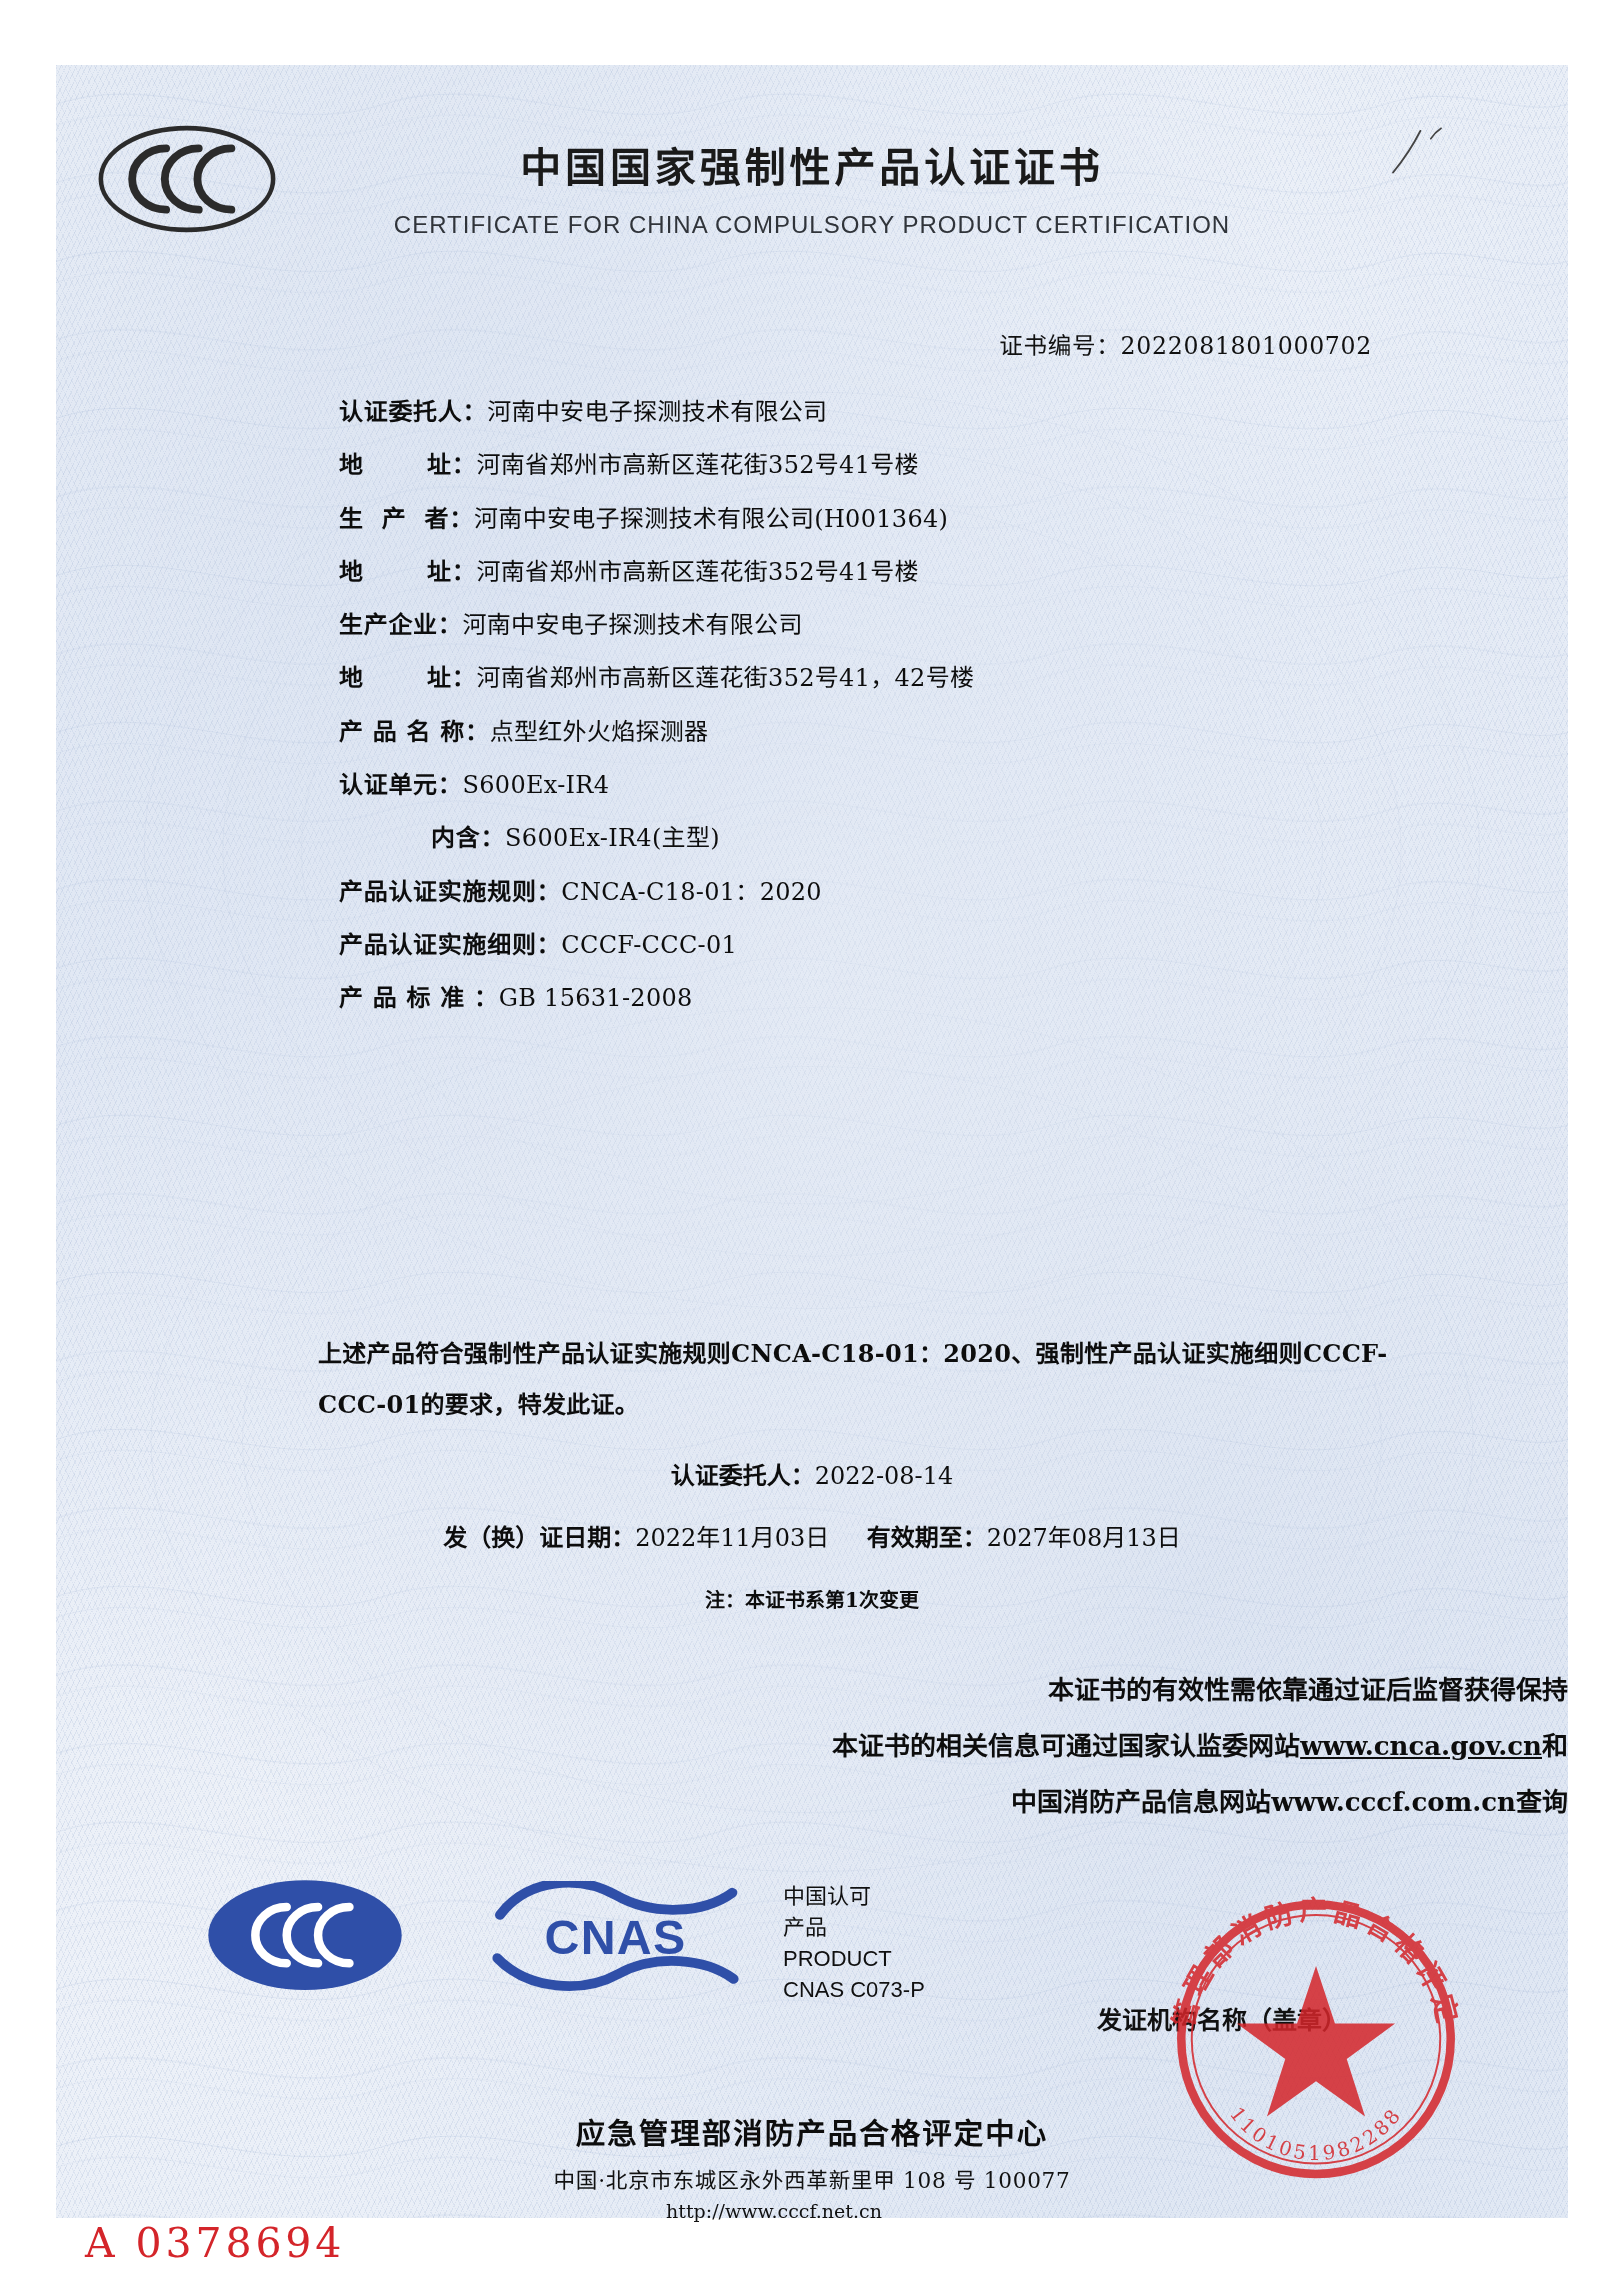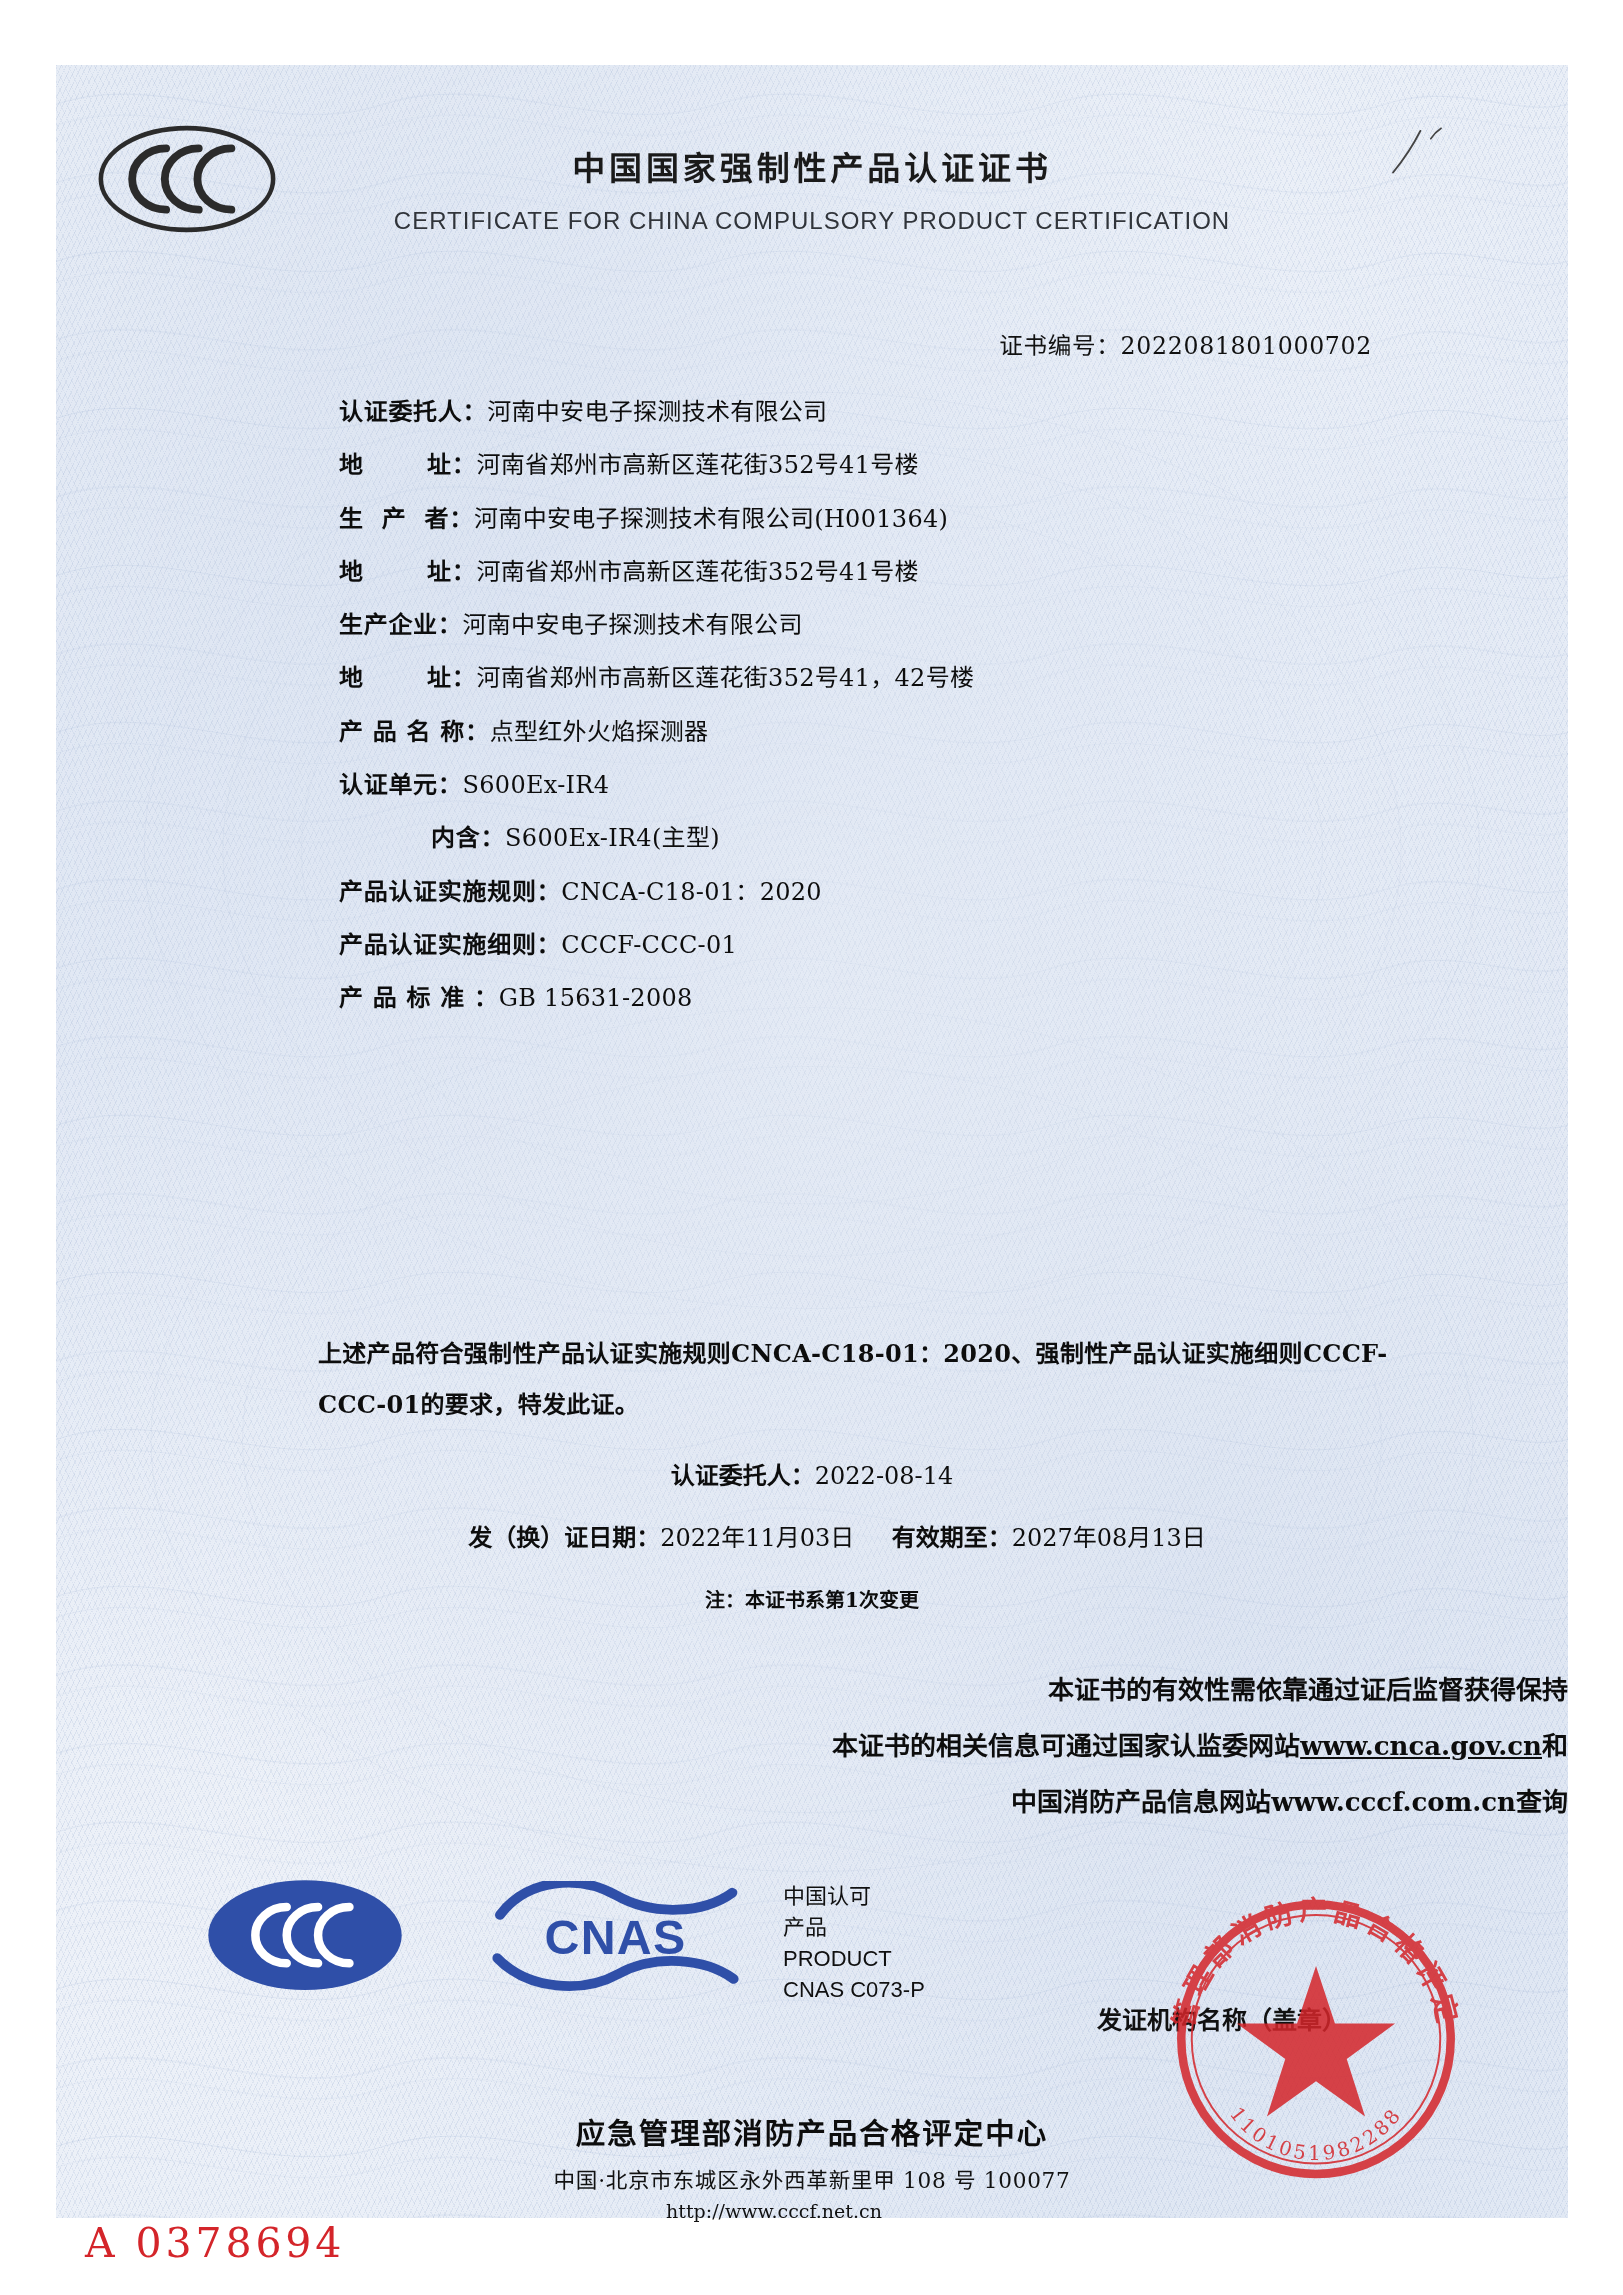--- a/index.html
+++ b/index.html
@@ -51,25 +51,25 @@
 
   
   #header-zone {
     position: absolute;
     left: 0; top: 65px;
     width: 1512px;
     text-align: center;
   }
   .cn-title {
     font-family: "DejaVu Serif", "Liberation Serif", serif;
-    font-size: 33px;
+    font-size: 41px;
     font-weight: 700;
     letter-spacing: 3.9px;
     color: #1a1a1a;
-    margin: 12px;
+    margin: 4px;
   }
   .en-title {
     font-family: "Liberation Sans", sans-serif;
     font-size: 24px;
     letter-spacing: 1px;
     color: #30343a;
     margin-top: 17px;
   }
 
   
@@ -150,21 +150,20 @@
   #first-issue .bold { font-weight: 700; }
 
   #issue-line {
     position: absolute;
     left: 0; top: 1453px;
     width: 1512px;
     text-align: center;
     font-size: 24px;
     color: #0d0d0d;
     font-family: "DejaVu Serif", serif;
-    padding-left: 25px;
   }
   #issue-line .bold { font-weight: 700; }
 
   #note-line {
     position: absolute;
     left: 0; top: 1519px;
     width: 1512px;
     text-align: center;
     font-size: 20px;
     font-weight: 700;

